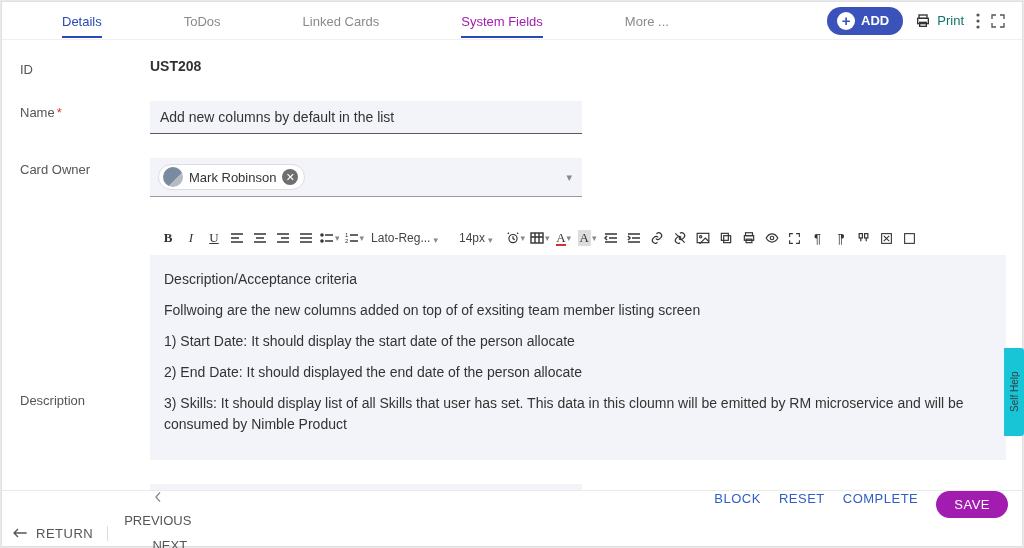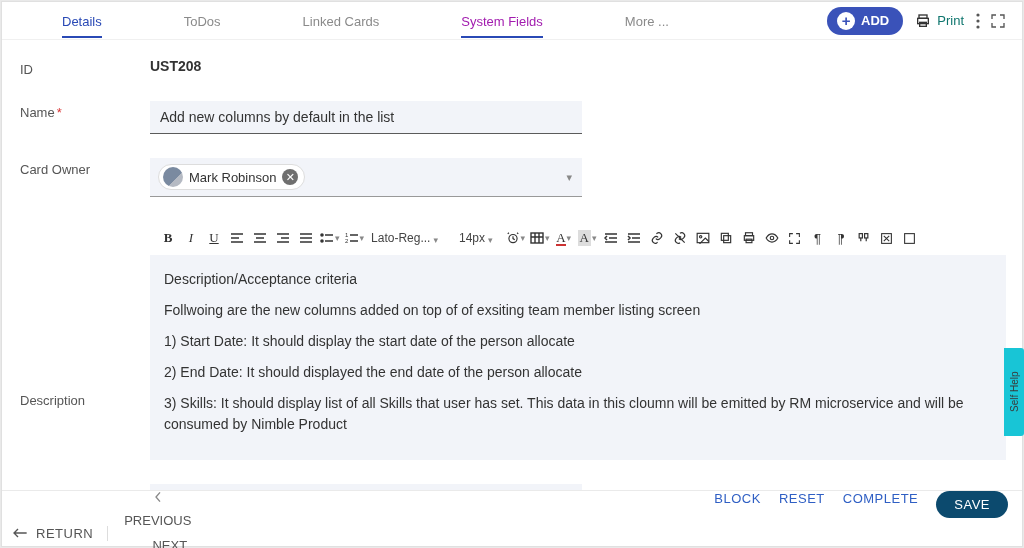--- a/index.html
+++ b/index.html
@@ -274,21 +274,21 @@
     .f-nav-item { cursor: pointer; color: #555; }
     .f-spacer { flex: 1; }
     .f-action {
       color: #2f5fc4;
       font-size: 13px;
       letter-spacing: 0.5px;
       margin-left: 18px;
       cursor: pointer;
     }
     .f-save {
-      background: #0c4a6e;
+      background: #a21caf;
       color: #fff;
       border-radius: 16px;
       padding: 6px 18px;
       font-size: 13px;
       letter-spacing: 0.5px;
       margin-left: 18px;
       cursor: default;
     }
     
     .selfhelp {

